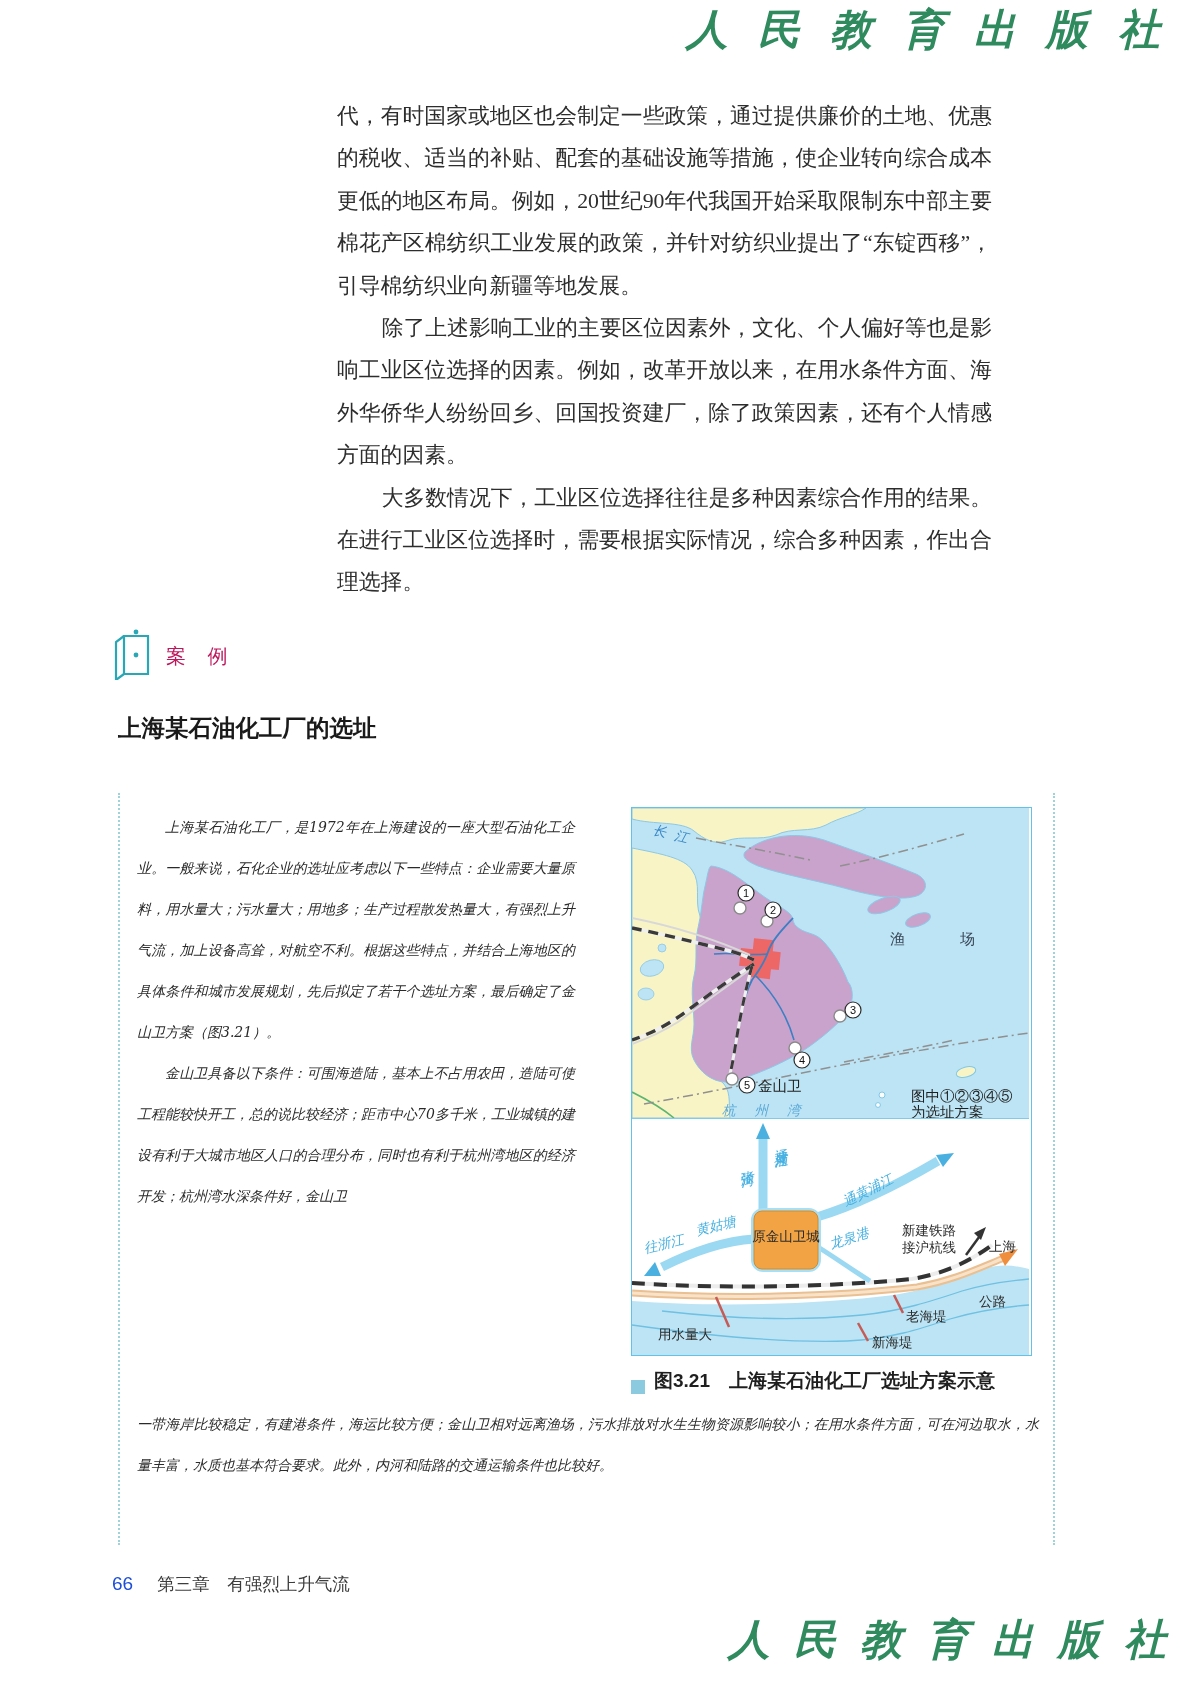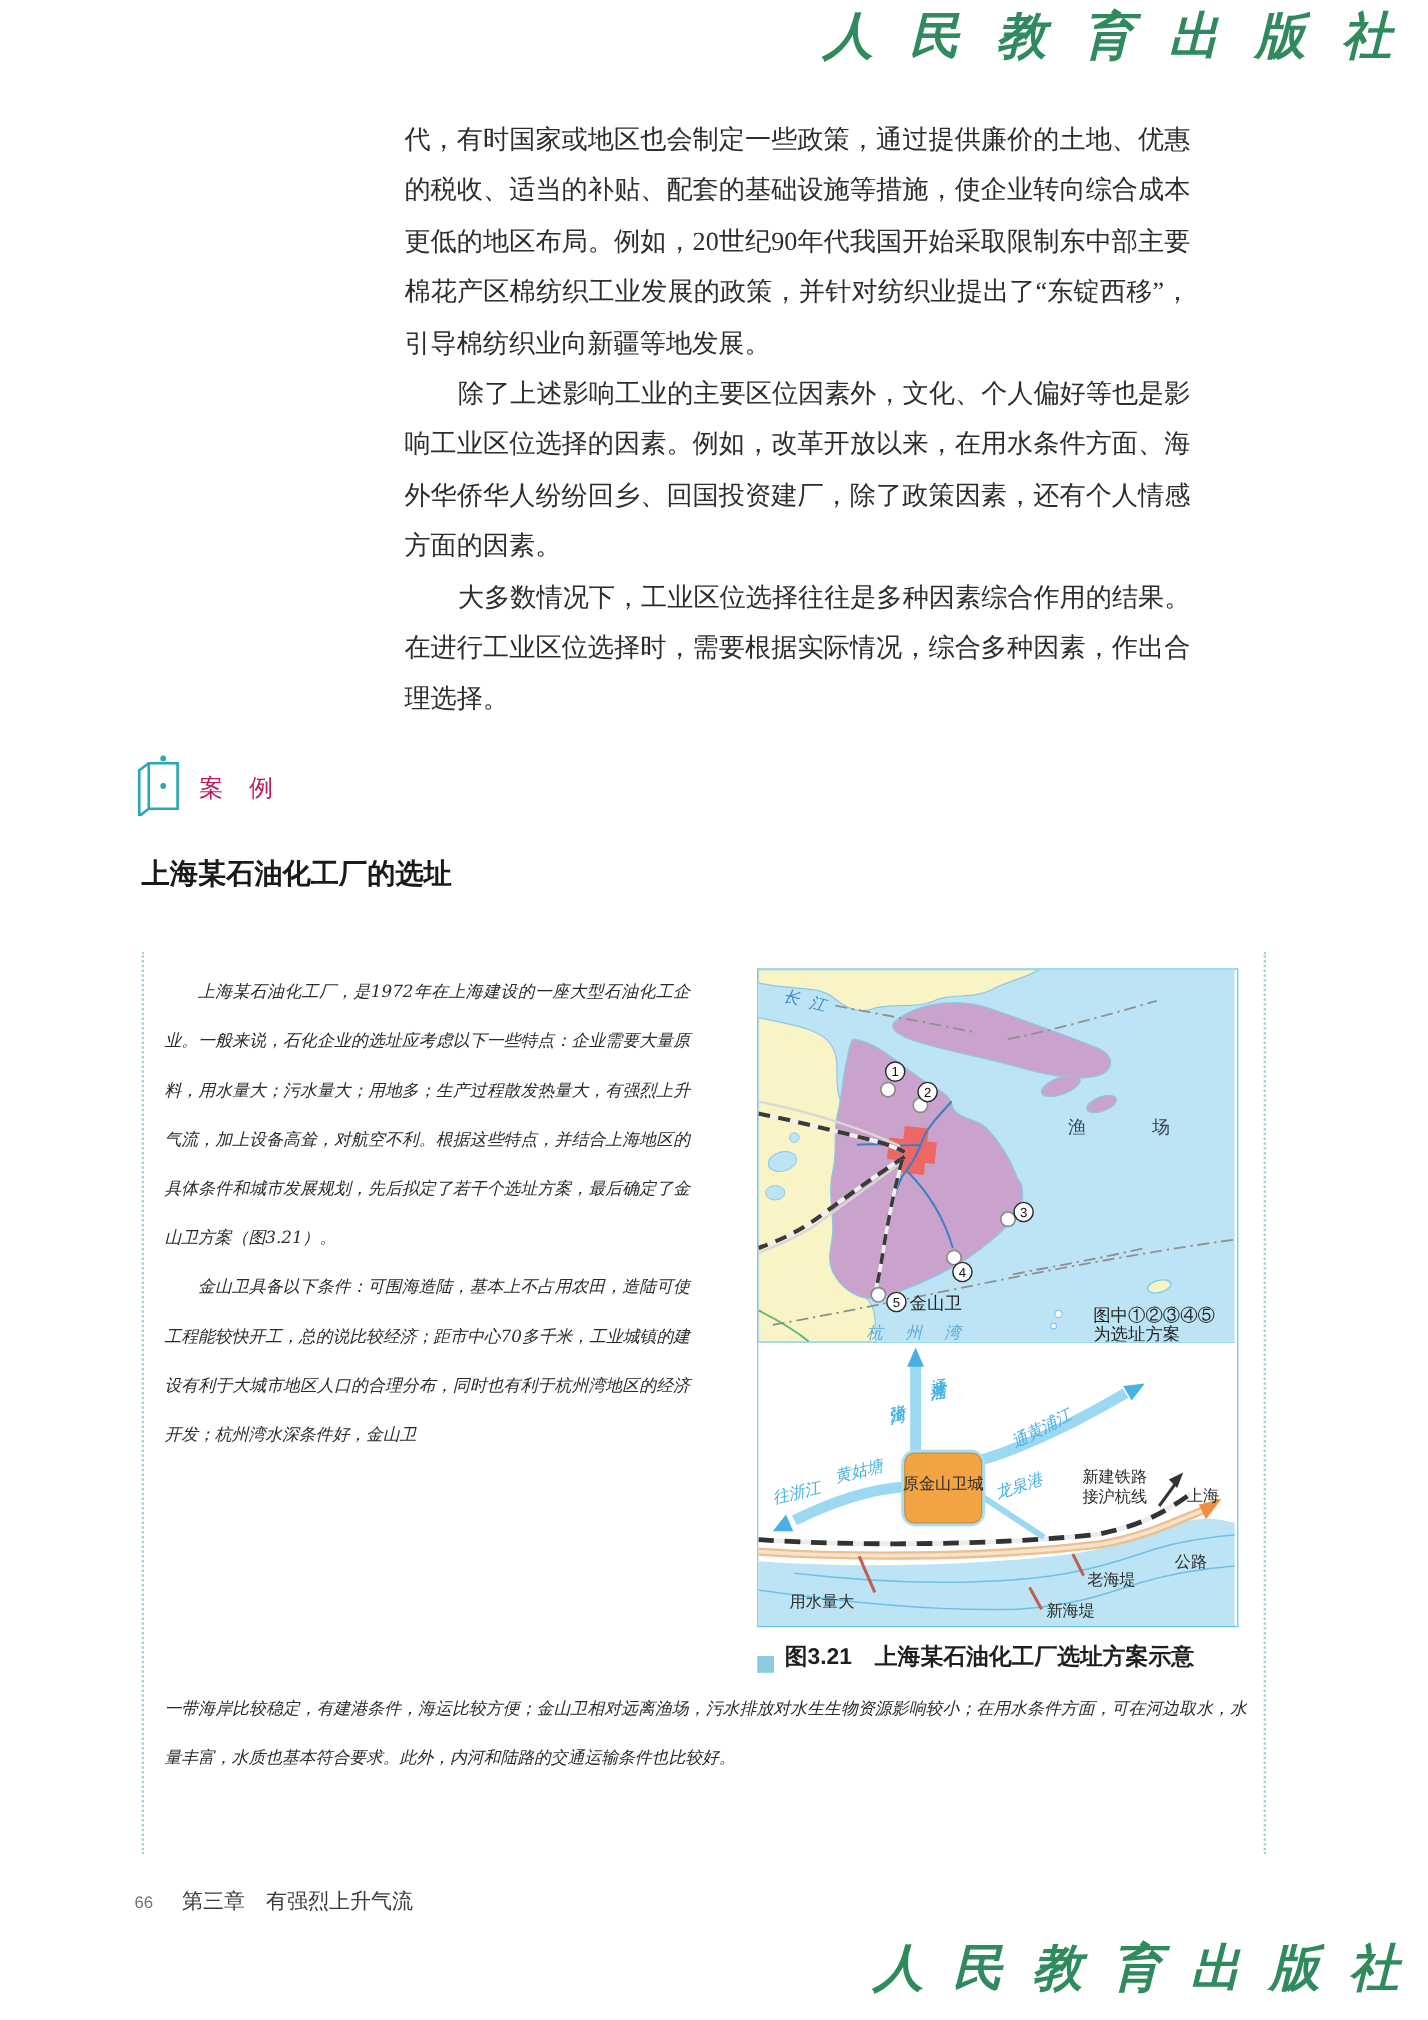--- a/index.html
+++ b/index.html
@@ -44,21 +44,21 @@
     font-size:13.5px;transform-origin:left center;white-space:nowrap;}
   .mlabel{position:absolute;color:#2b2b2b;font-family:"Liberation Sans","DejaVu Sans",sans-serif;
     font-size:13.5px;white-space:nowrap;line-height:17px;}
   .caption{display:flex;align-items:flex-end;margin-top:12px;}
   .caption .bullet{width:14px;height:14px;background:#8ccbdf;flex:none;}
   .caption .text{margin-left:9px;font-family:"Liberation Sans","DejaVu Sans",sans-serif;
     font-size:19px;font-weight:600;color:#1f1f1f;font-style:normal;}
   
   .footer{position:absolute;left:112px;top:1572px;display:flex;align-items:baseline;
     font-family:"Liberation Sans","DejaVu Sans",sans-serif;}
-  .footer .pagenum{font-size:14px;color:#737373;}
+  .footer .pagenum{font-size:19px;color:#1d4ed8;}
   .footer .chapter{font-size:17.5px;color:#3c3c3c;margin-left:24px;}
 </style>
 </head>
 <body>
 
 <div class="watermark top">
   <span>人民教育出版社</span>
 </div>
 
 <div class="main-text">

